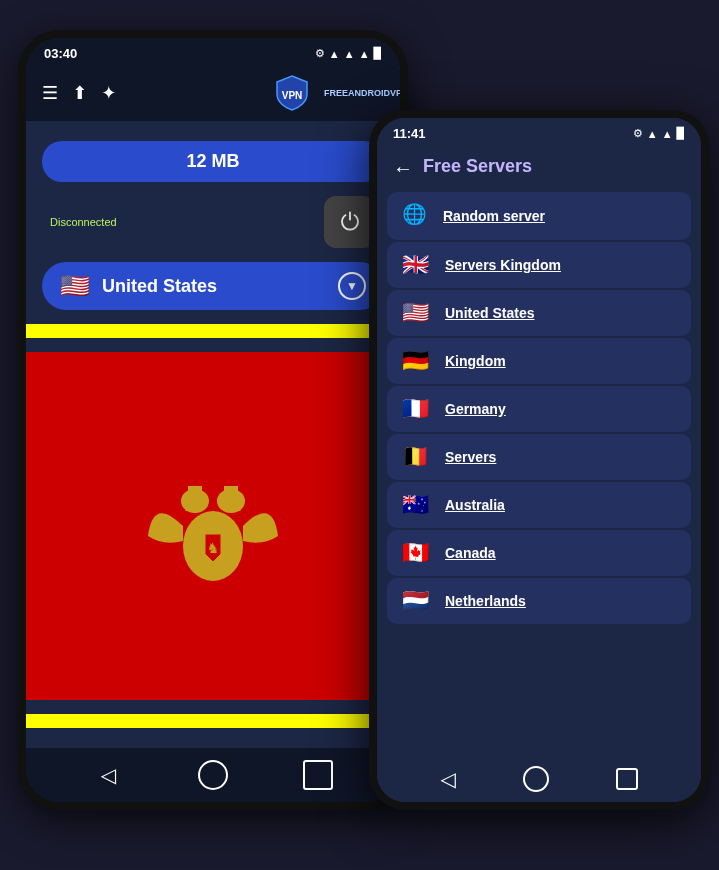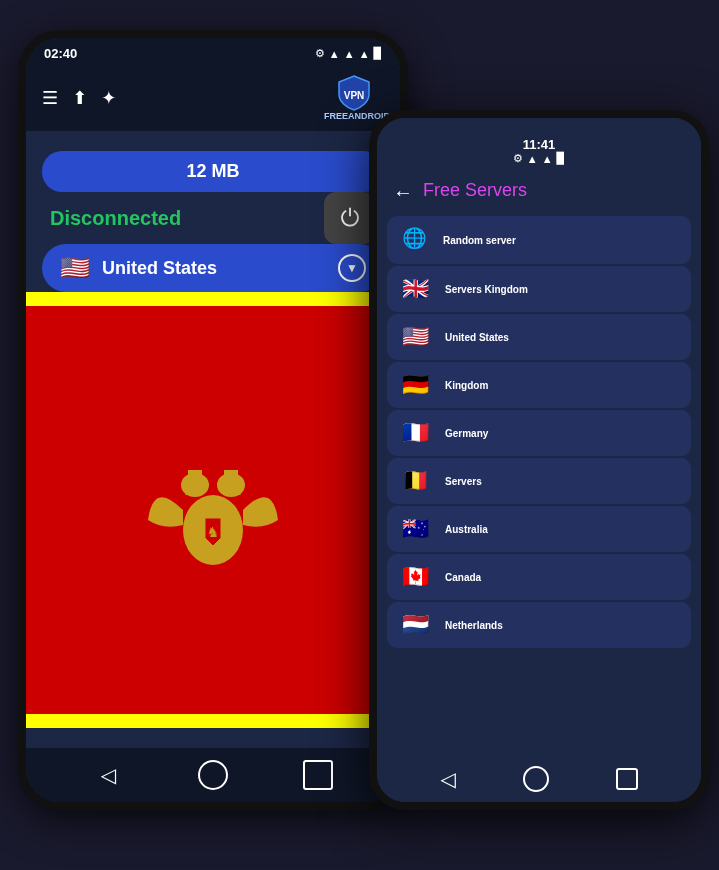--- a/index.html
+++ b/index.html
@@ -68,35 +68,35 @@
     }
     .top-bar-icon {
       color: #fff;
       font-size: 18px;
       cursor: pointer;
     }
     .top-bar-logo {
       margin-left: auto;
       display: flex;
       align-items: center;
-      gap: 0;
+      gap: 16px;
       color: #fff;
       font-size: 10px;
       font-weight: bold;
-      flex-direction: column;
     }
 
     
     .phone1-content {
       flex: 1;
       background: #1c2745;
       display: flex;
       flex-direction: column;
       align-items: center;
       padding: 20px 16px;
+      gap: 14px;
     }
 
     .stats-row {
       display: flex;
       gap: 14px;
       width: 100%;
     }
     .stat-badge {
       flex: 1;
       background: #2a4ccc;
@@ -109,23 +109,22 @@
     }
 
     .disconnect-row {
       display: flex;
       align-items: center;
       justify-content: space-between;
       width: 100%;
       padding: 0 8px;
     }
     .disconnect-label {
-      color: #22c55e;
-      font-size: 20px;
-      font-weight: bold;
+      color: #bef264;
+      font-size: 11px;
     }
     .power-btn {
       width: 52px;
       height: 52px;
       background: #444;
       border-radius: 12px;
       display: flex;
       align-items: center;
       justify-content: center;
       cursor: pointer;
@@ -235,42 +234,40 @@
       width: 100%;
       height: 100%;
       background: #1c2745;
       display: flex;
       flex-direction: column;
     }
 
     .status-bar2 {
       display: flex;
       justify-content: space-between;
-      align-items: center;
-      padding: 19px 16px 4px;
+      padding: 8px 16px 4px;
       background: #1c2745;
-      flex-direction: column;
     }
 
     .server-header {
       display: flex;
       align-items: center;
       padding: 10px 16px 14px;
       background: #1c2745;
       gap: 10px;
     }
     .back-arrow {
       color: #fff;
       font-size: 20px;
       cursor: pointer;
     }
     .server-title {
-      color: #d946ef;
+      color: #c4b5fd;
       font-size: 18px;
-      font-weight: normal;
+      font-weight: bold;
       text-align: center;
     }
 
     .server-list {
       flex: 1;
       overflow: hidden;
       display: flex;
       flex-direction: column;
       gap: 2px;
       padding: 0 10px;
@@ -282,22 +279,23 @@
       align-items: center;
       background: #243060;
       border-radius: 10px;
       padding: 10px 14px;
       gap: 14px;
       cursor: pointer;
     }
     .server-flag { font-size: 22px; width: 30px; text-align: center; }
     .server-name {
       color: #fff;
-      font-size: 10px;
+      font-size: 14px;
       font-weight: 600;
+      text-decoration: underline;
     }
     .globe-icon {
       width: 28px;
       height: 28px;
       text-align: center;
       font-size: 20px;
     }
 
     .bottom-nav2 {
       display: flex;
@@ -307,21 +305,21 @@
       background: #1c2745;
     }
   </style>
 </head>
 <body>
 
 <div class="phone1">
   <div class="phone1-inner">
 
     <div class="status-bar">
-      <span class="status-time">02:40</span>
+      <span class="status-time">03:40</span>
       <div class="status-icons">
         <span>⚙</span>
         <span>▲</span>
         <span>▲</span>
         <span>▲</span>
         <span>▉</span>
       </div>
     </div>
 
     <div class="top-bar">

